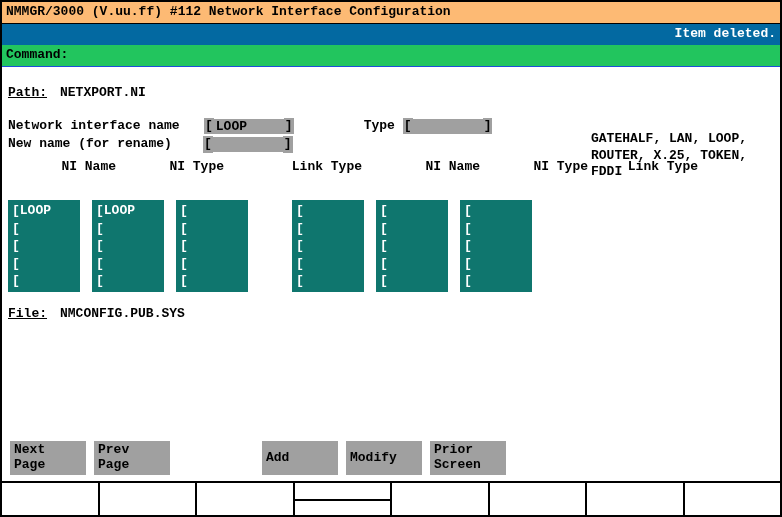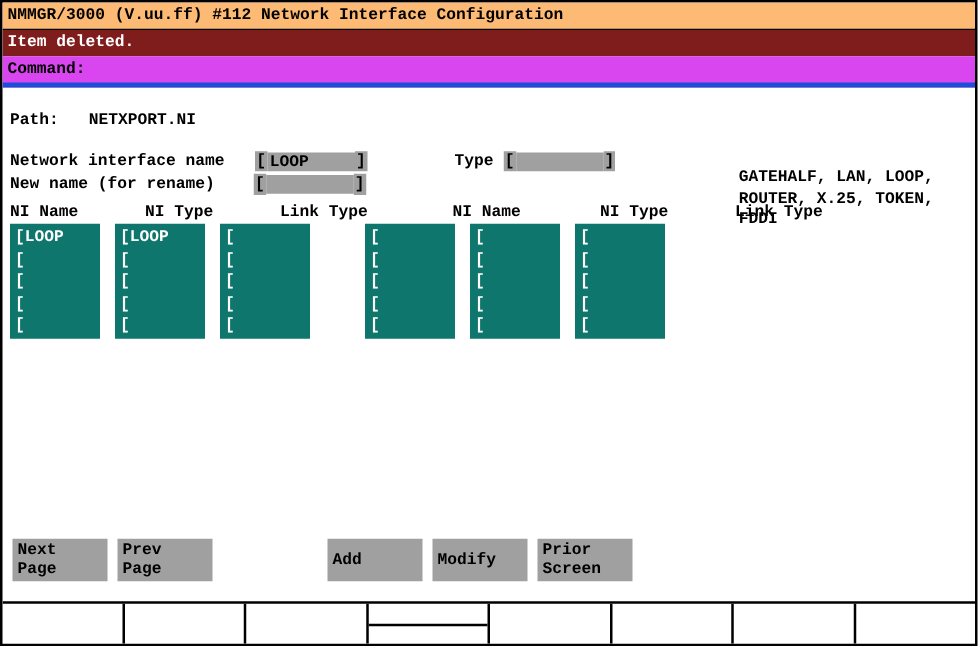--- a/index.html
+++ b/index.html
@@ -15,35 +15,36 @@
     overflow: hidden;
     line-height: 1.3;
   }
   .title-bar {
     background: #fdba74;
     color: #000;
     padding: 2px 4px;
     border-bottom: 1px solid #000;
   }
   .status-bar {
-    background: #7f1d1d;
+    background: #0369a1;
     color: #fff;
     padding: 2px 4px;
+    text-align: right;
   }
   .command-bar {
-    background: #d946ef;
-    color: #000;
-    padding: 2px 4px;
-    border-bottom: 4px solid #1d4ed8;
+    background: #22c55e;
+    color: #000;
+    padding: 2px 4px;
+    border-bottom: 1px solid #1d4ed8;
   }
   .main {
     padding: 8px 6px 4px 6px;
   }
   .row { display: flex; align-items: center; margin-bottom: 2px; }
-  .label-underline { margin-right: 24px; }
+  .label-underline { text-decoration: underline; margin-right: 13px; }
   .field-inv {
     display: inline-block;
     background: #a0a0a0;
     color: #000;
     padding: 0 2px;
     font-family: inherit;
     font-size: inherit;
     font-weight: bold;
     border: none;
   }
@@ -57,40 +58,40 @@
     right: 14px;
     top: 64px;
     width: 175px;
   }
   .section-title {
     text-align: center;
     text-decoration: underline;
     margin: 18px 0 14px 0;
   }
   .table-area { margin-top: 6px; }
-  .col-headers { display: flex; margin-bottom: 0; }
+  .col-headers { display: flex; margin-bottom: 24px; text-align: right; }
   .col-headers div { flex: 0 0 auto; }
   .grid-wrap { display: flex; gap: 44px; }
   .grid-half { display: flex; gap: 12px; }
   .black-col {
     background: #0f766e;
     color: #fff;
     padding: 2px 4px;
     width: 72px;
   }
   .black-col .cell {
     white-space: pre;
     line-height: 1.35;
   }
   .file-row { margin-top: 14px; }
   .fn-keys {
     position: absolute;
     left: 2px;
     right: 2px;
-    bottom: 48px;
+    bottom: 38px;
     display: flex;
     gap: 8px;
     padding: 2px 6px;
   }
   .fn-btn {
     background: #a0a0a0;
     color: #000;
     width: 76px;
     height: 34px;
     padding: 2px 4px;
@@ -222,20 +223,24 @@
           <div class="cell">[<span>        </span>]</div>
           <div class="cell">[<span>        </span>]</div>
           <div class="cell">[<span>        </span>]</div>
           <div class="cell">[<span>        </span>]</div>
           <div class="cell">[<span>        </span>]</div>
         </div>
       </div>
     </div>
   </div>
 
+  <div class="row file-row">
+    <span class="label-underline">File:</span>
+    <span>NMCONFIG.PUB.SYS</span>
+  </div>
 
 </div>
 
 <div class="fn-keys">
   <button class="fn-btn">Next
 Page</button>
   <button class="fn-btn">Prev
 Page</button>
   <div class="fn-spacer"></div>
   <button class="fn-btn">Add</button>

